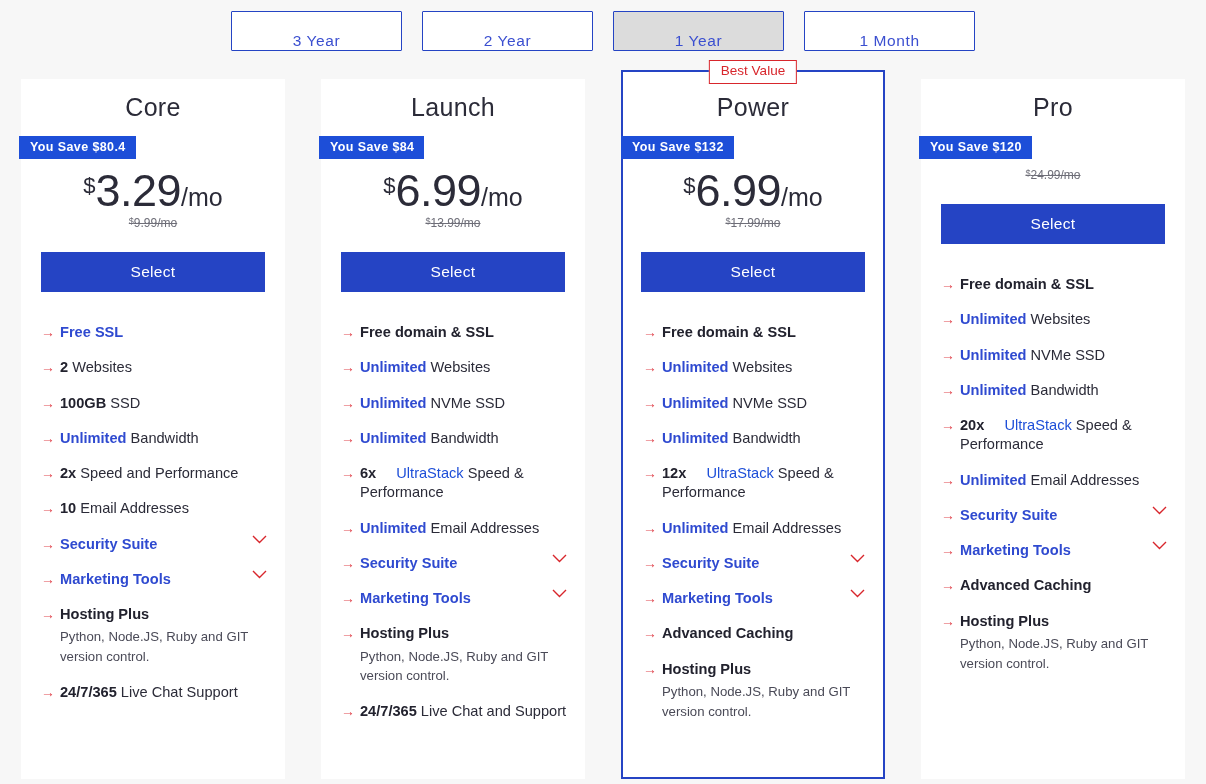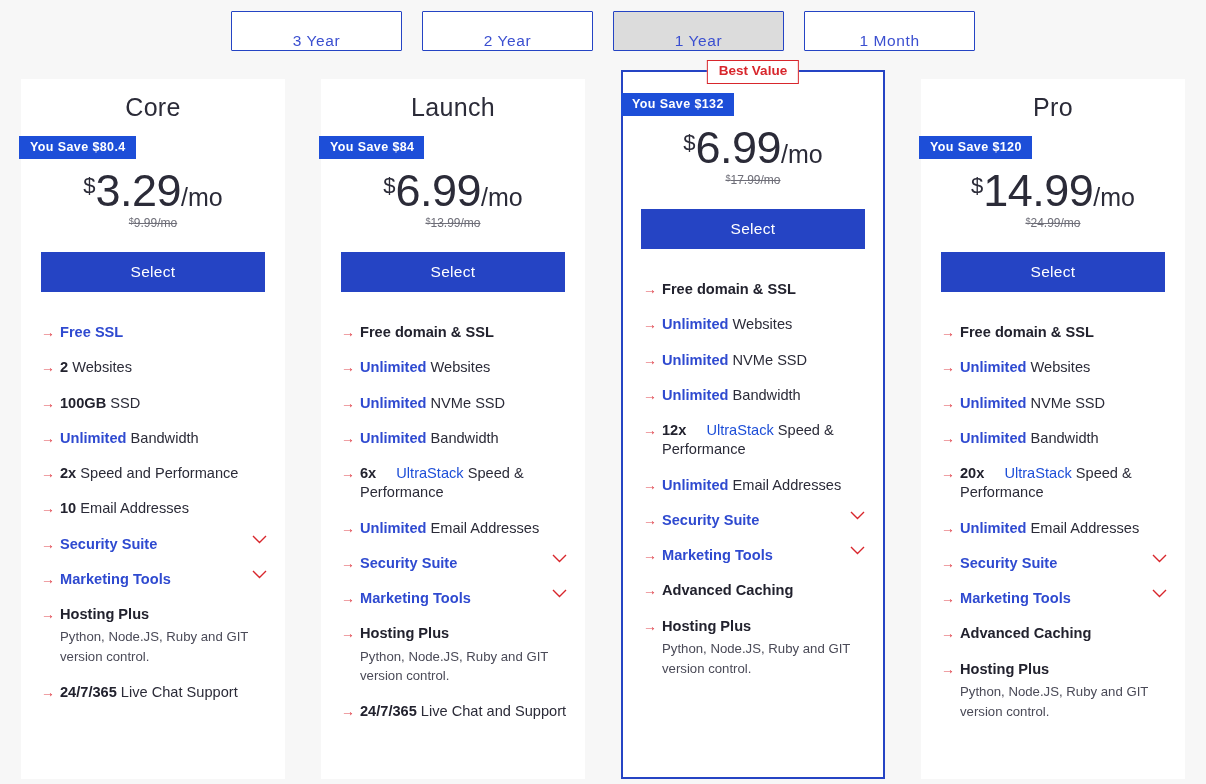--- a/index.html
+++ b/index.html
@@ -59,21 +59,21 @@
 
   .best-value {
     position: absolute;
     top: -12px;
     left: 50%;
     transform: translateX(-50%);
     background: #ffffff;
     border: 1px solid #d8262c;
     color: #d8262c;
     font-size: 13.5px;
-    font-weight: bold;
+    font-weight: normal;
     padding: 3px 11px 4px;
     white-space: nowrap;
     line-height: 1.1;
   }
 
   .plan-name {
     text-align: center;
     font-size: 25px;
     color: #2b2b38;
     font-weight: normal;
@@ -299,21 +299,21 @@
         </li>
         <li class="feature">
           <span class="arrow-icon">→</span>
           <span class="feature-text"><b>Hosting Plus</b><span class="sub">Python,  Node.JS,  Ruby and GIT version control.</span></span>
         </li>
         <li class="feature">
           <span class="arrow-icon">→</span>
           <span class="feature-text"><b>24/7/365</b><span> Live Chat and Support</span></span>
         </li>
       </ul></div>
-    <div class="card featured"><div class="best-value">Best Value</div><div class="save-badge">You Save $132</div><div class="price-block">
+    <div class="card featured"><div class="best-value">Best Value</div><div class="plan-name">Power</div><div class="save-badge">You Save $132</div><div class="price-block">
         <div class="price-main"><span class="price-currency">$</span><span class="price-amount">6.99</span><span class="price-period">/mo</span></div>
         <div class="price-old"><span class="oc">$</span><span>17.99/mo</span></div>
       </div><button class="select-btn">Select</button><ul class="features">
         <li class="feature">
           <span class="arrow-icon">→</span>
           <span class="feature-text"><b>Free domain &amp; SSL</b></span>
         </li>
         <li class="feature">
           <span class="arrow-icon">→</span>
           <span class="feature-text"><span class="hl">Unlimited</span><span> Websites</span></span>
@@ -355,21 +355,20 @@
         <li class="feature">
           <span class="arrow-icon">→</span>
           <span class="feature-text"><b>Advanced Caching</b></span>
         </li>
         <li class="feature">
           <span class="arrow-icon">→</span>
           <span class="feature-text"><b>Hosting Plus</b><span class="sub">Python,  Node.JS,  Ruby and GIT version control.</span></span>
         </li>
       </ul></div>
     <div class="card"><div class="plan-name">Pro</div><div class="save-badge">You Save $120</div><div class="price-block">
-        <div class="price-main"><span class="price-currency">$</span><span class="price-amount">14.99</span><span class="price-period">/mo</span></div>
         <div class="price-old"><span class="oc">$</span><span>24.99/mo</span></div>
       </div><button class="select-btn">Select</button><ul class="features">
         <li class="feature">
           <span class="arrow-icon">→</span>
           <span class="feature-text"><b>Free domain &amp; SSL</b></span>
         </li>
         <li class="feature">
           <span class="arrow-icon">→</span>
           <span class="feature-text"><span class="hl">Unlimited</span><span> Websites</span></span>
         </li>

